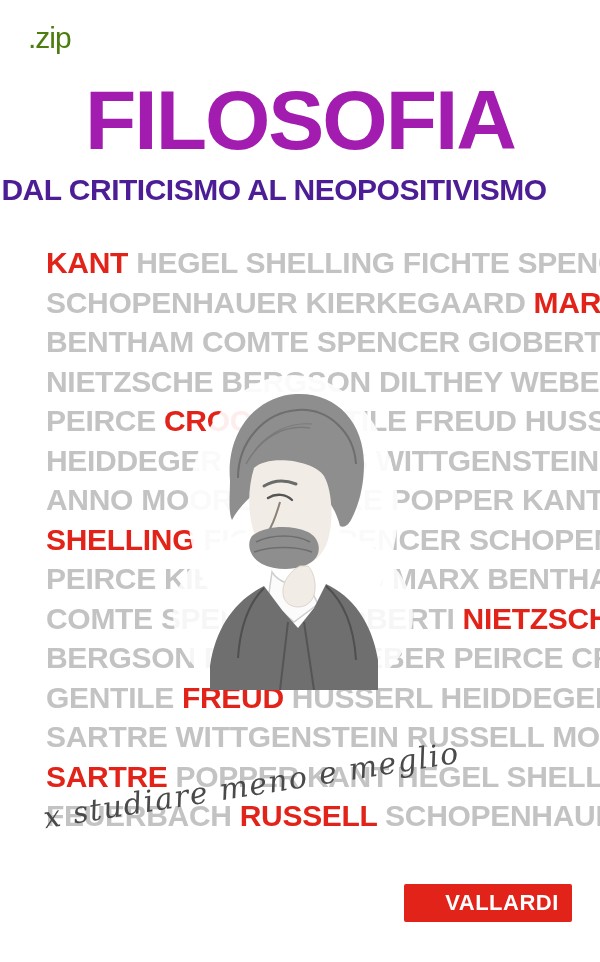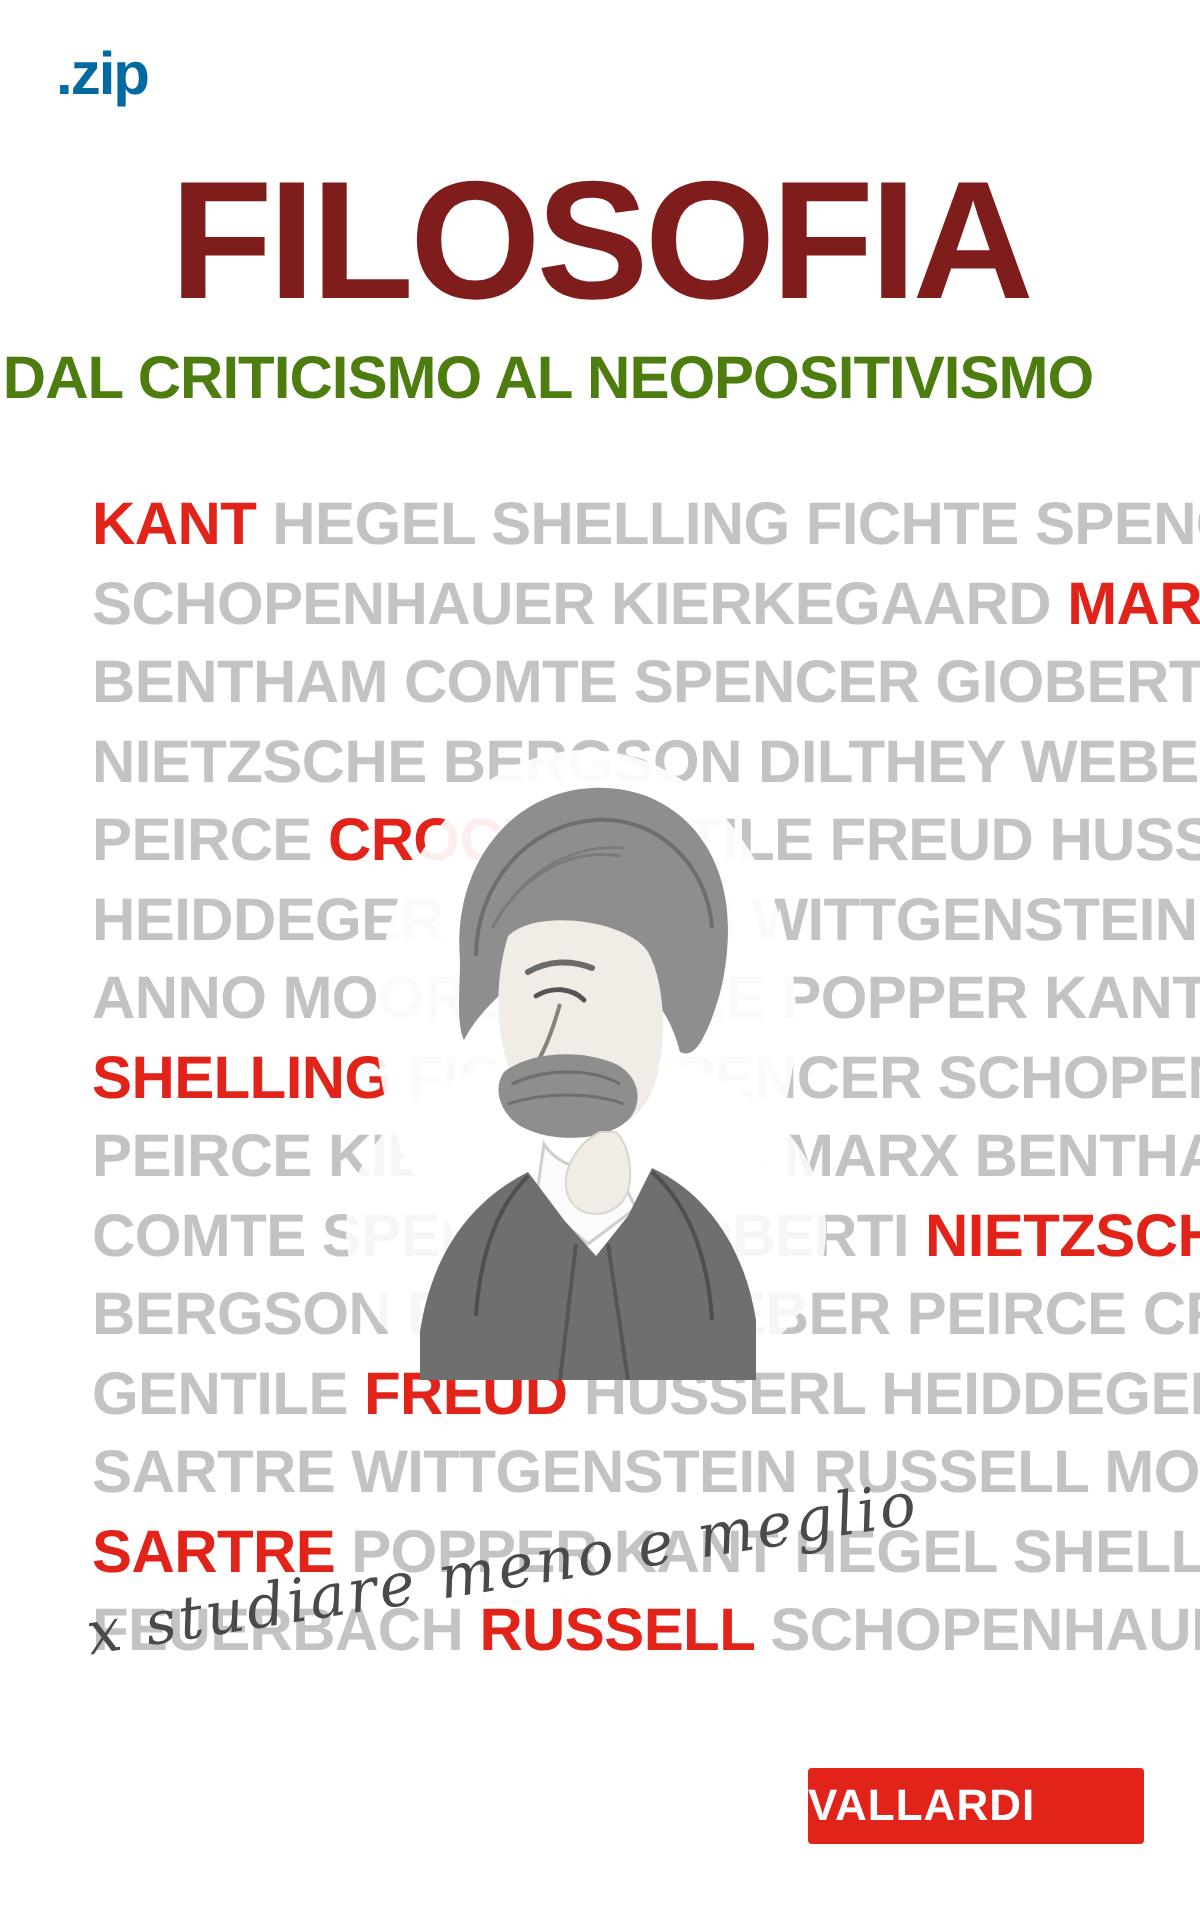--- a/index.html
+++ b/index.html
@@ -25,22 +25,22 @@
     top: 18px;
     left: 28px;
     right: 28px;
     height: 40px;
   }
   .zip-tag {
     position: absolute;
     left: 0;
     top: 0;
     font-size: 30px;
-    font-weight: bold;
-    color: #0369a1;
+    font-weight: normal;
+    color: #4d7c0f;
     letter-spacing: -1px;
     line-height: 40px;
   }
   .anno-tag {
     position: absolute;
     right: 0;
     top: 0;
     font-size: 29px;
     font-weight: bold;
     color: #6f6f6f;
@@ -50,33 +50,33 @@
 
   
   .title-main {
     position: absolute;
     top: 72px;
     left: 0;
     width: 600px;
     text-align: center;
     font-size: 84px;
     font-weight: bold;
-    color: #7f1d1d;
+    color: #a21caf;
     letter-spacing: -2px;
     line-height: 96px;
   }
   .title-sub {
     position: absolute;
     top: 172px;
     left: 0;
     width: 548px;
     text-align: center;
     font-size: 30px;
     font-weight: bold;
-    color: #4d7c0f;
+    color: #4c1d95;
     letter-spacing: -0.5px;
     line-height: 36px;
   }
 
   
   .names-block {
     position: absolute;
     top: 243px;
     left: 46px;
     width: 510px;
@@ -134,20 +134,21 @@
     background: #e2231a;
     border-radius: 2px;
   }
   .logo-text {
     position: absolute;
     left: 0;
     top: 0;
     width: 196px;
     height: 38px;
     line-height: 38px;
+    text-align: center;
     color: #ffffff;
     font-size: 22px;
     font-weight: bold;
     letter-spacing: 0.5px;
   }
 </style>
 </head>
 <body>
 
 <div id="cover">

